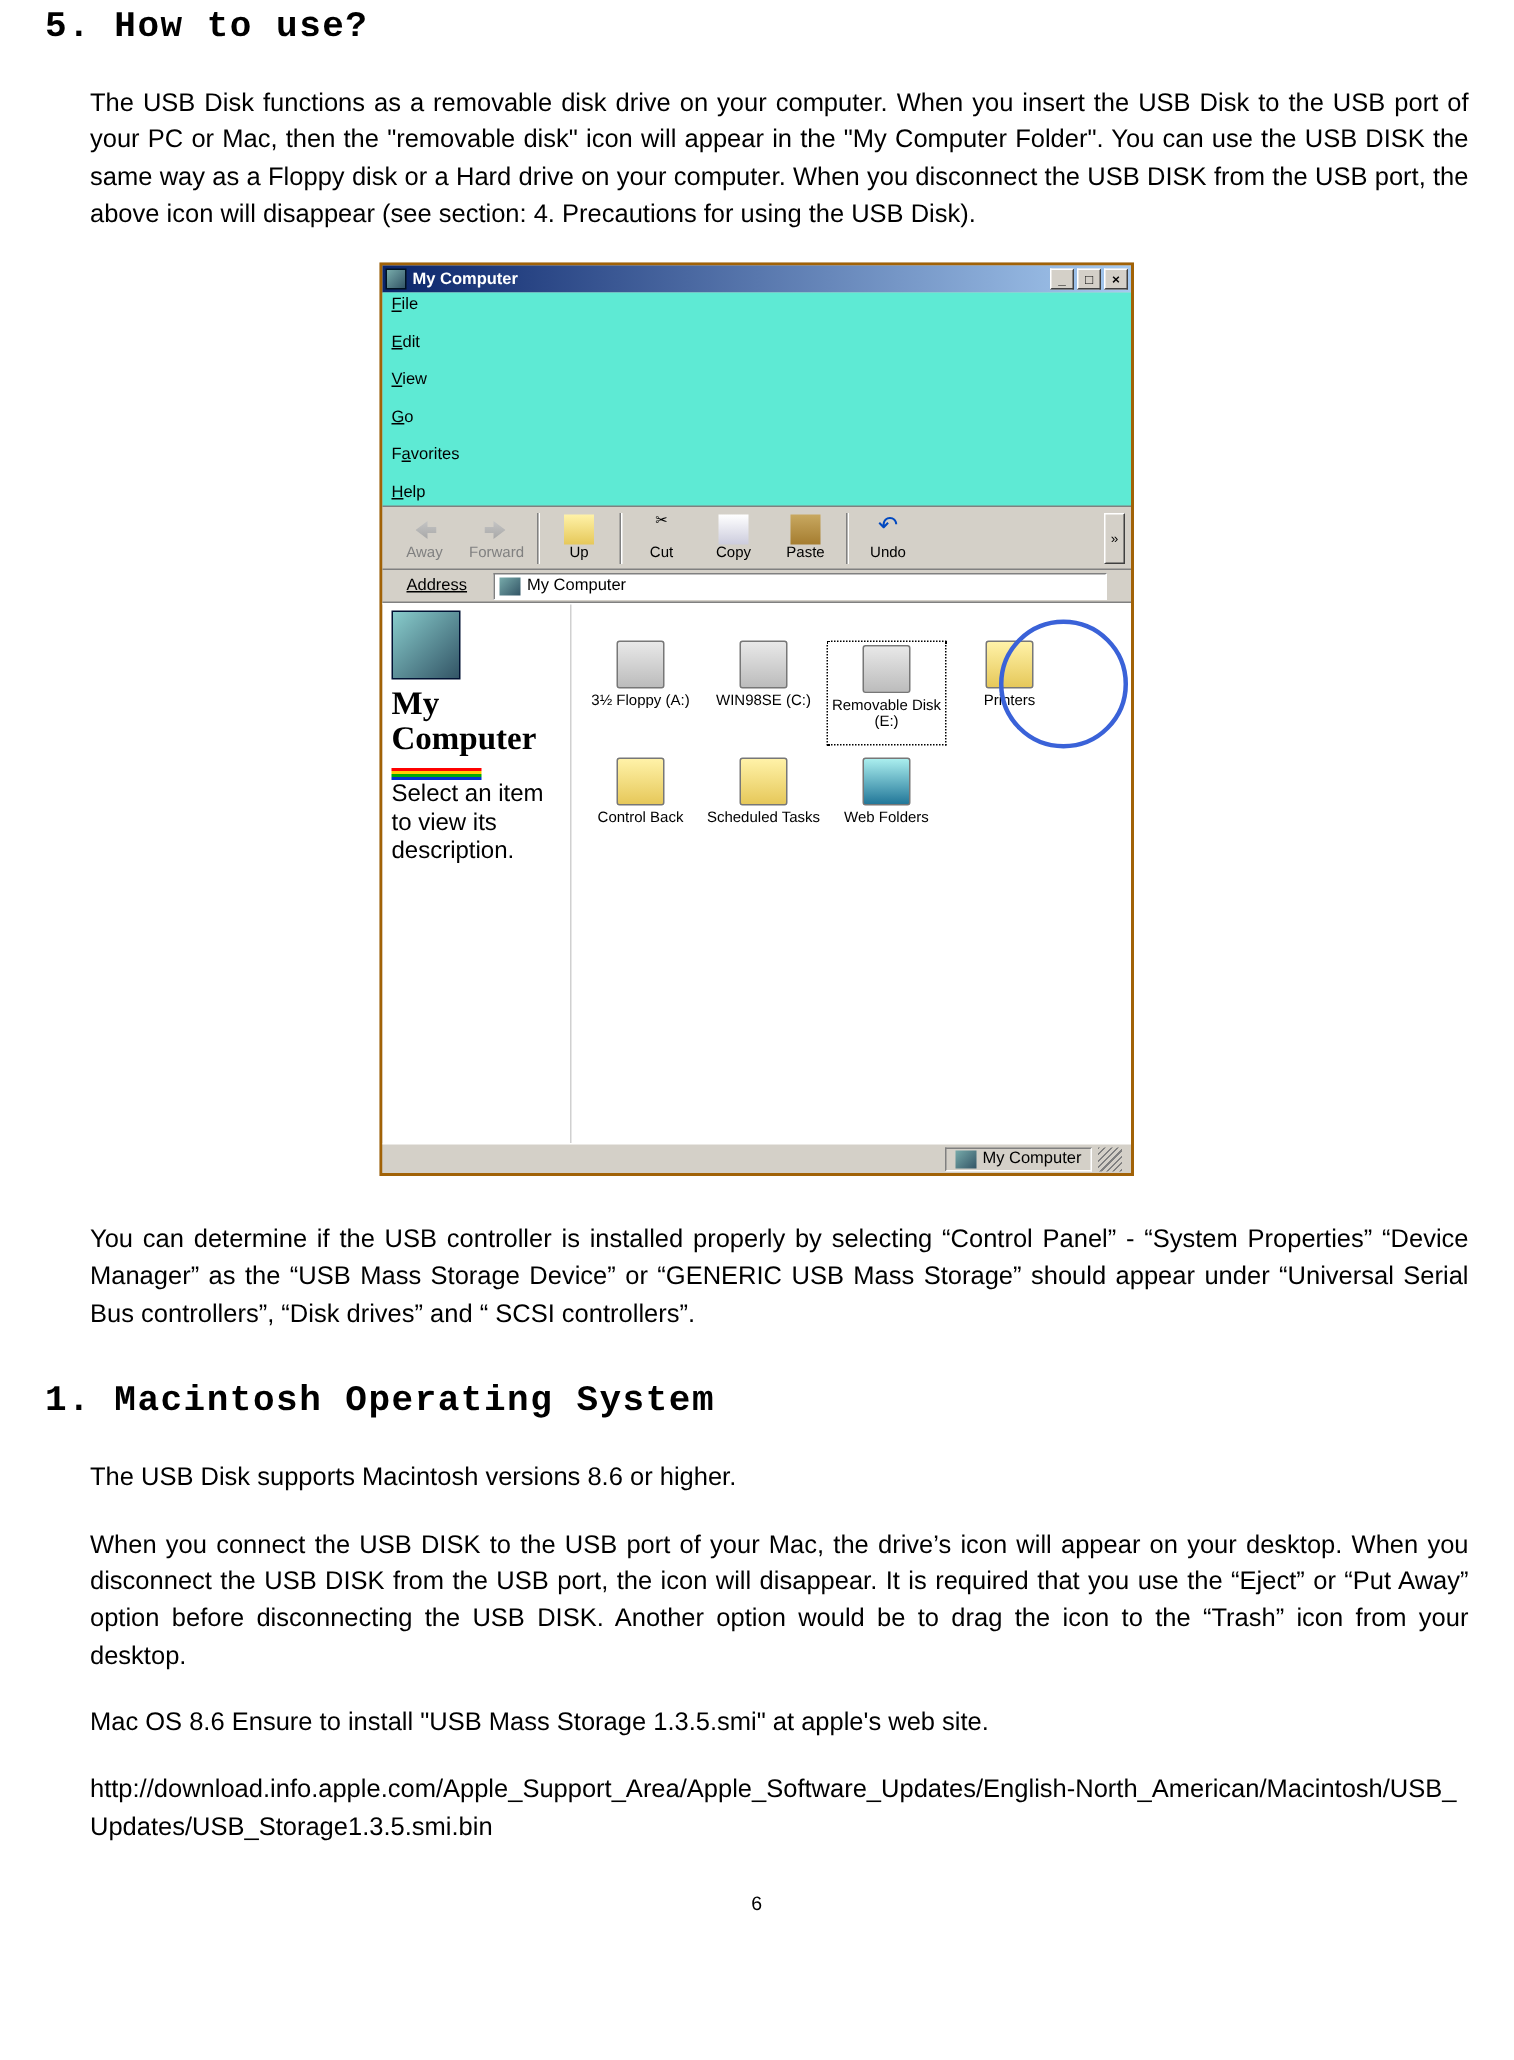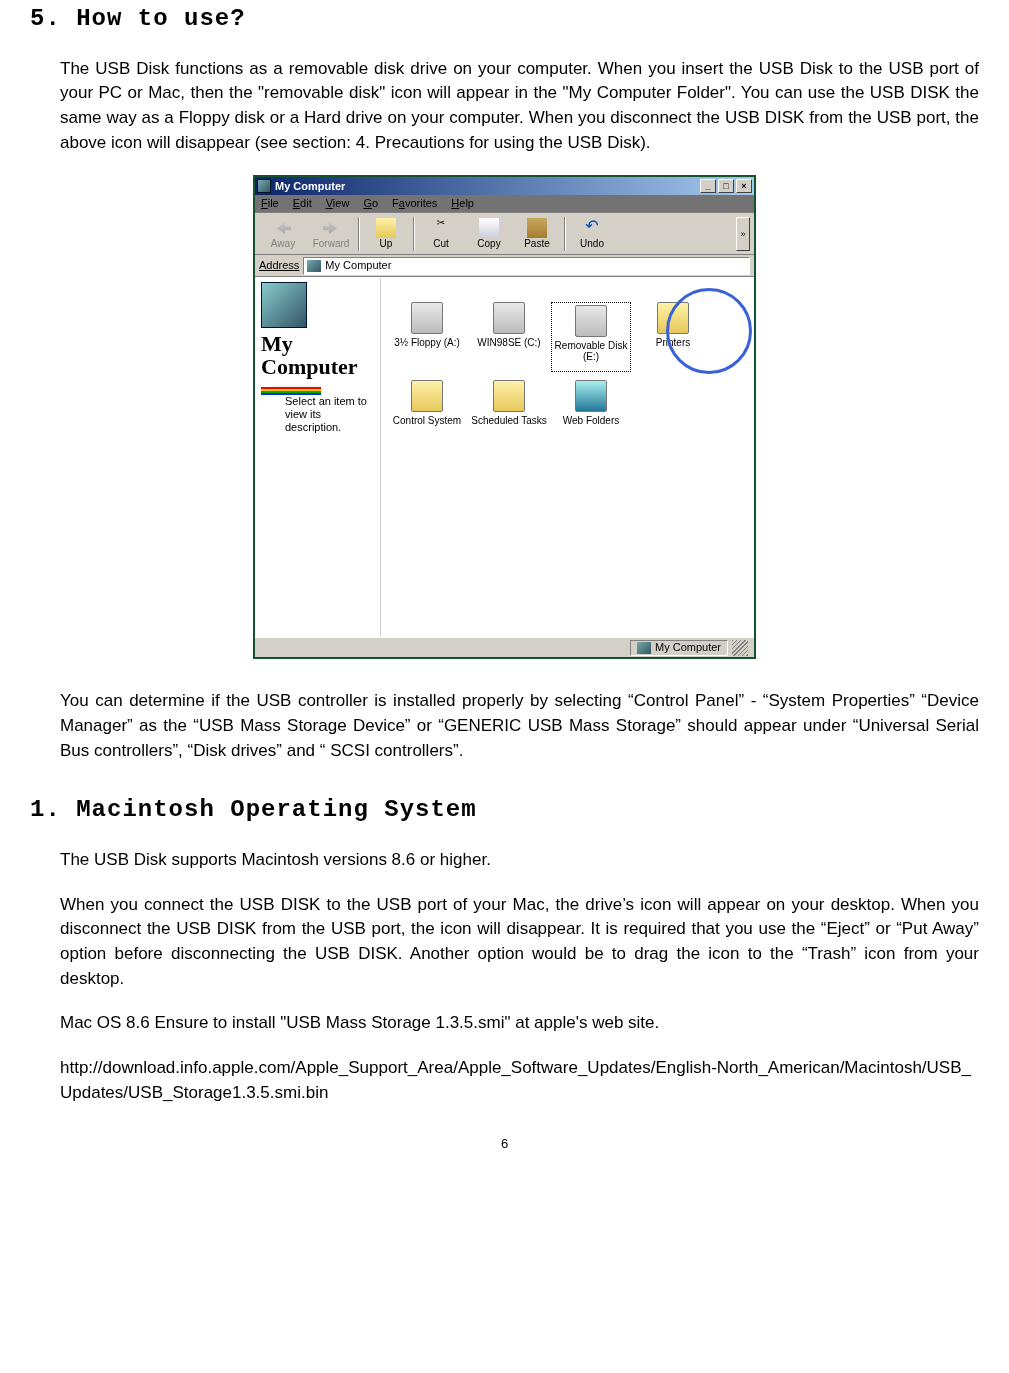--- a/index.html
+++ b/index.html
@@ -27,21 +27,21 @@
   .page-num {
     text-align: center;
     font-size: 13px;
     margin-top: 30px;
   }
 
   
   .win {
     width: 503px;
     margin: 0 auto 30px auto;
-    border: 2px solid #14532d;
+    border: 2px solid #a16207;
     background: #d4d0c8;
     font-family: "MS Sans Serif", Tahoma, Arial, sans-serif;
     font-size: 11px;
     color: #000;
     line-height: 1;
   }
   .titlebar {
     background: linear-gradient(to right, #0a246a, #a6caf0);
     color: #fff;
     height: 18px;
@@ -53,22 +53,23 @@
     width: 14px; height: 14px; background: linear-gradient(135deg,#7aa,#356); margin-right: 4px; border:1px solid #012;
   }
   .titlebar .t-text { font-weight: bold; flex: 1; font-size: 11px; }
   .titlebar .ctrl { display:flex; gap:2px; }
   .titlebar .ctrl span {
     width:16px; height:14px; background:#d4d0c8;
     border:1px solid #fff; border-right-color:#404040; border-bottom-color:#404040;
     display:flex; align-items:center; justify-content:center; font-size:9px; font-weight:bold; color:#000;
   }
   .menubar {
-    background:#737373; display:flex; gap:14px; padding:3px 6px; font-size:11px;
+    background:#5eead4; display:flex; gap:14px; padding:3px 6px; font-size:11px;
     border-bottom: 1px solid #808080;
+    flex-direction: column;
   }
   .menubar span u { text-decoration: underline; }
   .toolbar {
     background:#d4d0c8; display:flex; align-items:center; padding:2px 4px;
     border-bottom:1px solid #808080; height:42px;
     position: relative;
   }
   .toolbar .btn {
     width:48px; text-align:center; font-size:10px; color:#000;
   }
@@ -76,42 +77,42 @@
   .toolbar .ico {
     width:20px; height:20px; margin:0 auto 1px auto; background:#aaa;
   }
   .toolbar .sep { width:1px; height:34px; background:#808080; margin:0 3px; box-shadow:1px 0 #fff; }
   .toolbar .expand {
     position:absolute; right:4px; top:4px; width:14px; height:34px; background:#d4d0c8;
     border:1px solid #fff; border-right-color:#404040; border-bottom-color:#404040;
     display:flex; align-items:center; justify-content:center; font-size:9px;
   }
   .addrbar {
-    background:#d4d0c8; display:flex; align-items:center; padding:2px 4px;
-    border-bottom:1px solid #808080; height:22px; gap:4px; font-size:11px;
+    background:#d4d0c8; display:flex; align-items:center; padding:2px 16px;
+    border-bottom:1px solid #808080; height:22px; gap:18px; font-size:11px;
   }
   .addrbar .field {
     flex:1; background:#fff; border:1px solid #808080; border-right-color:#fff; border-bottom-color:#fff;
     height:18px; display:flex; align-items:center; padding:0 3px; gap:4px; font-size:11px;
   }
   .addrbar .field .mini { width:14px; height:12px; background:linear-gradient(135deg,#7aa,#356); }
   .content {
     display:flex; height:360px; background:#fff; border-top:1px solid #fff;
   }
   .leftpane {
     width:126px; border-right:1px solid #d0d0d0; padding:4px 6px;
   }
   .leftpane .big {
     width:46px; height:46px; background:linear-gradient(135deg,#8cc,#356); margin-bottom:4px; border:1px solid #013;
   }
   .leftpane .mc-title {
     font-family: "Times New Roman", serif; font-size:22px; font-weight:bold; line-height:1.05; margin-bottom:8px;
   }
   .leftpane .rule { width:60px; height:2px; background:#ff0000; margin-bottom:6px; box-shadow:0 2px #ffcc00, 0 4px #00aa00, 0 6px #0033cc; }
-  .leftpane .desc { font-size:11px; line-height:1.2;margin-left:24px; }
+  .leftpane .desc { font-size:16px; line-height:1.2; }
   .iconarea {
     flex:1; padding:8px 6px; position:relative;
     display:grid; grid-template-columns: repeat(4, 80px); grid-auto-rows: 70px;
     gap: 8px 2px; align-content:start;margin-top:16px;
   }
   .item { text-align:center; font-size:10px; line-height:1.1; }
   .item .icn {
     width:32px; height:32px; margin:0 auto 3px auto;
     background:#bbb; border:1px solid #777;
   }
@@ -187,21 +188,21 @@
       <div class="mc-title">My Computer</div>
       <div class="rule"></div>
       <div class="desc">Select an item to view its description.</div>
     </div>
     <div class="iconarea">
       <div class="circle-l"></div>
       <div class="item drive"><div class="icn"></div><span>3½ Floppy (A:)</span></div>
       <div class="item drive"><div class="icn"></div><span>WIN98SE (C:)</span></div>
       <div class="item drive removable"><div class="icn"></div><span>Removable Disk (E:)</span></div>
       <div class="item folder"><div class="icn"></div><span>Printers</span></div>
-      <div class="item folder"><div class="icn"></div><span>Control System</span></div>
+      <div class="item folder"><div class="icn"></div><span>Control Back</span></div>
       <div class="item folder"><div class="icn"></div><span>Scheduled Tasks</span></div>
       <div class="item folder"><div class="icn" style="background:linear-gradient(#aee,#279);"></div><span>Web Folders</span></div>
     </div>
   </div>
   <div class="statusbar">
     <div class="cell" style="flex:1; justify-content:flex-start; border:none;"></div>
     <div class="cell">
       <div class="mini"></div>
       <span>My Computer</span>
     </div>

